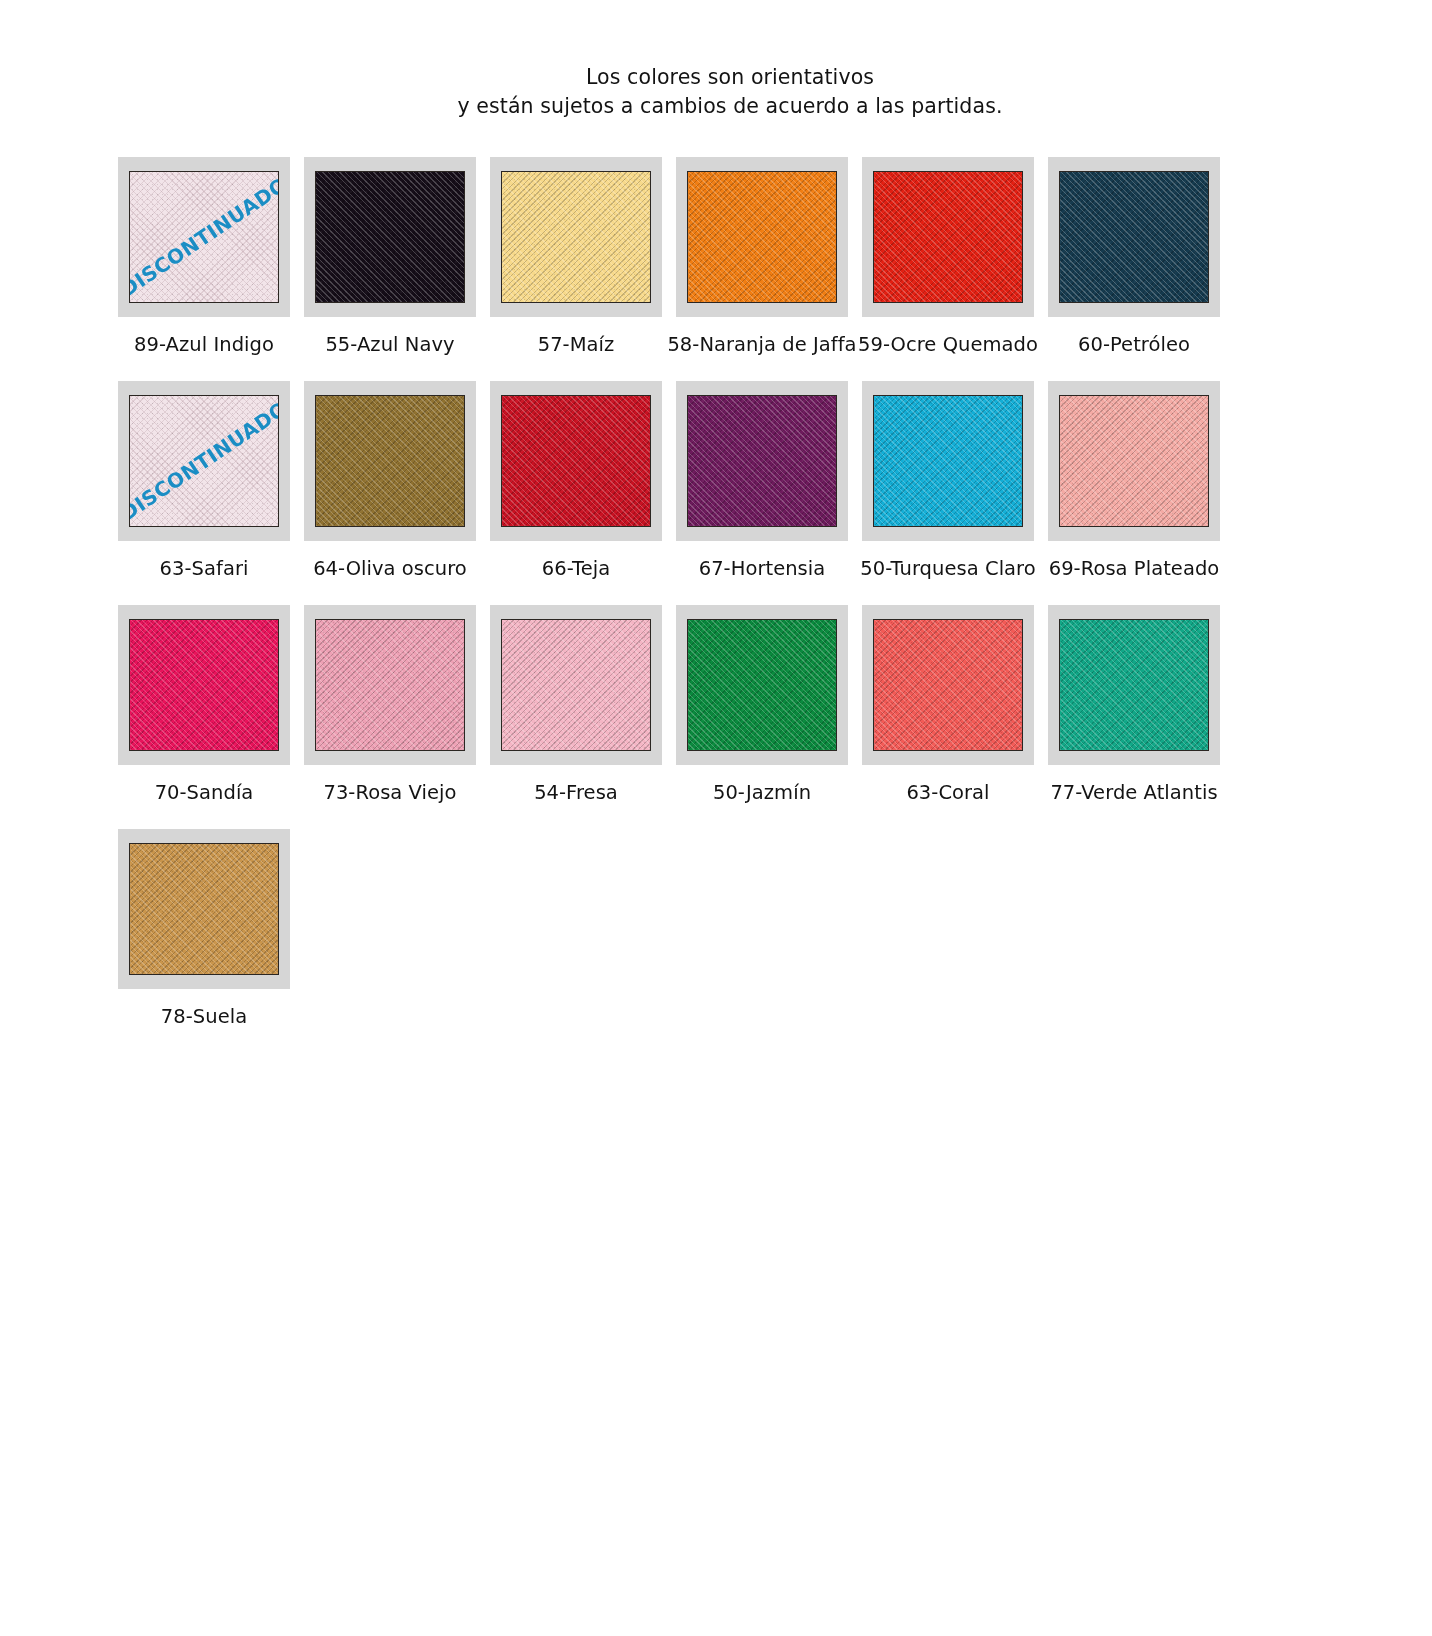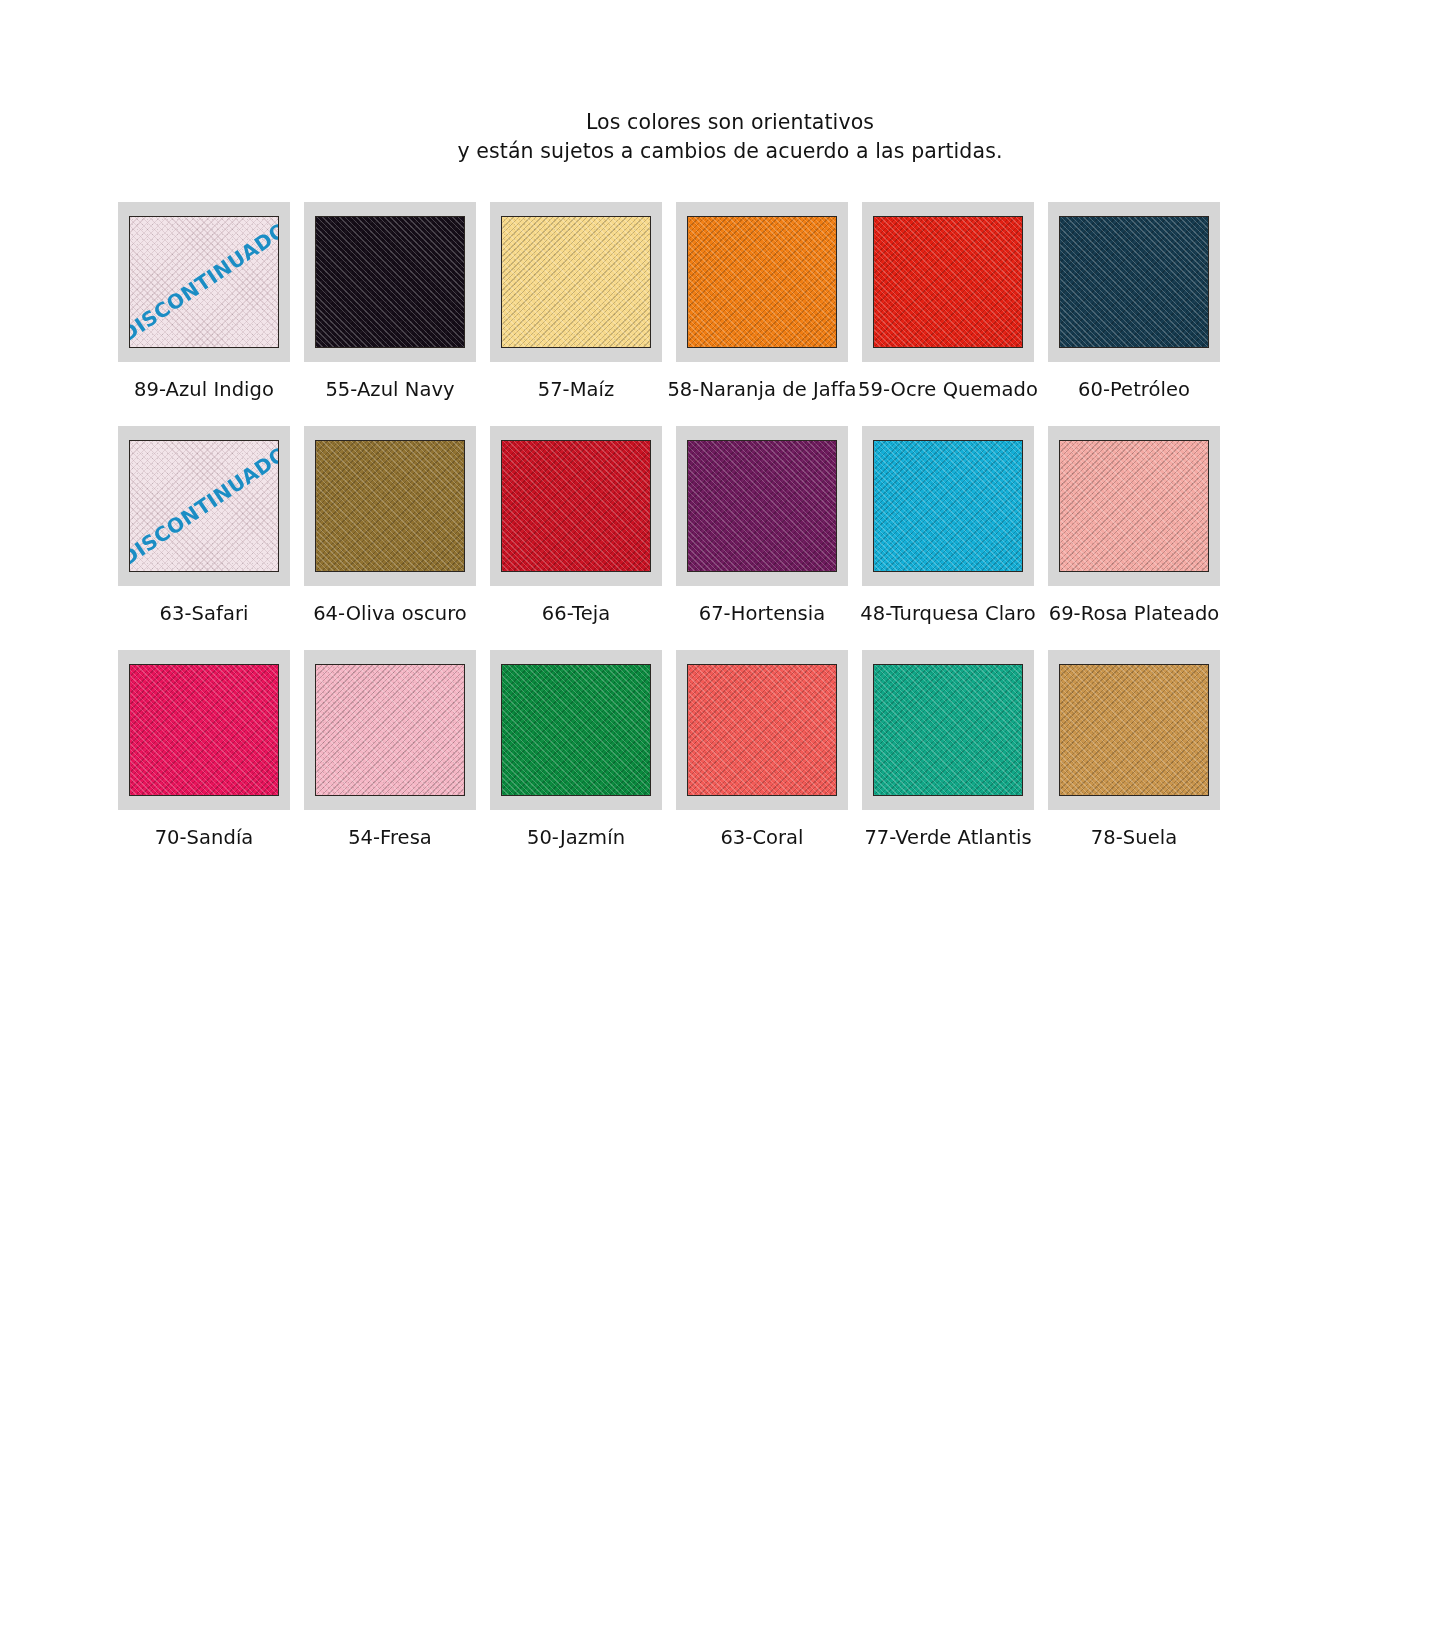--- a/index.html
+++ b/index.html
@@ -21,21 +21,21 @@
   .page {
     width: 1432px;
     min-height: 1636px;
     padding: 0;
     position: relative;
   }
 
   
   .note {
     text-align: center;
-    padding-top: 108px;
+    padding-top: 63px;
     line-height: 1.42;
     font-size: 20.5px;
     color: #131313;
     letter-spacing: 0.1px;
     margin-left: 28px;
   }
   .note-line { display: block; }
 
   
   .swatch-grid {
@@ -221,36 +221,42 @@
       <div class="swatch-cell">
         <div class="swatch-mat">
           <div class="swatch-tile" style="background-color: rgb(109, 26, 92);"></div>
         </div>
         <div class="swatch-label">67-Hortensia</div>
       </div>
       <div class="swatch-cell">
         <div class="swatch-mat">
           <div class="swatch-tile" style="background-color: rgb(19, 174, 214);"></div>
         </div>
-        <div class="swatch-label label-wide">48-Turquesa Claro</div>
+        <div class="swatch-label label-wide">50-Turquesa Claro</div>
       </div>
       <div class="swatch-cell">
         <div class="swatch-mat">
           <div class="swatch-tile" style="background-color: rgb(244, 170, 164);"></div>
         </div>
         <div class="swatch-label label-wide">69-Rosa Plateado</div>
       </div>
       <div class="swatch-cell">
         <div class="swatch-mat">
           <div class="swatch-tile" style="background-color: rgb(232, 19, 91);"></div>
         </div>
         <div class="swatch-label">70-Sandía</div>
       </div>
       <div class="swatch-cell">
         <div class="swatch-mat">
+          <div class="swatch-tile" style="background-color: rgb(237, 160, 180);"></div>
+        </div>
+        <div class="swatch-label">73-Rosa Viejo</div>
+      </div>
+      <div class="swatch-cell">
+        <div class="swatch-mat">
           <div class="swatch-tile" style="background-color: rgb(244, 181, 196);"></div>
         </div>
         <div class="swatch-label">54-Fresa</div>
       </div>
       <div class="swatch-cell">
         <div class="swatch-mat">
           <div class="swatch-tile" style="background-color: rgb(10, 138, 62);"></div>
         </div>
         <div class="swatch-label">50-Jazmín</div>
       </div>

